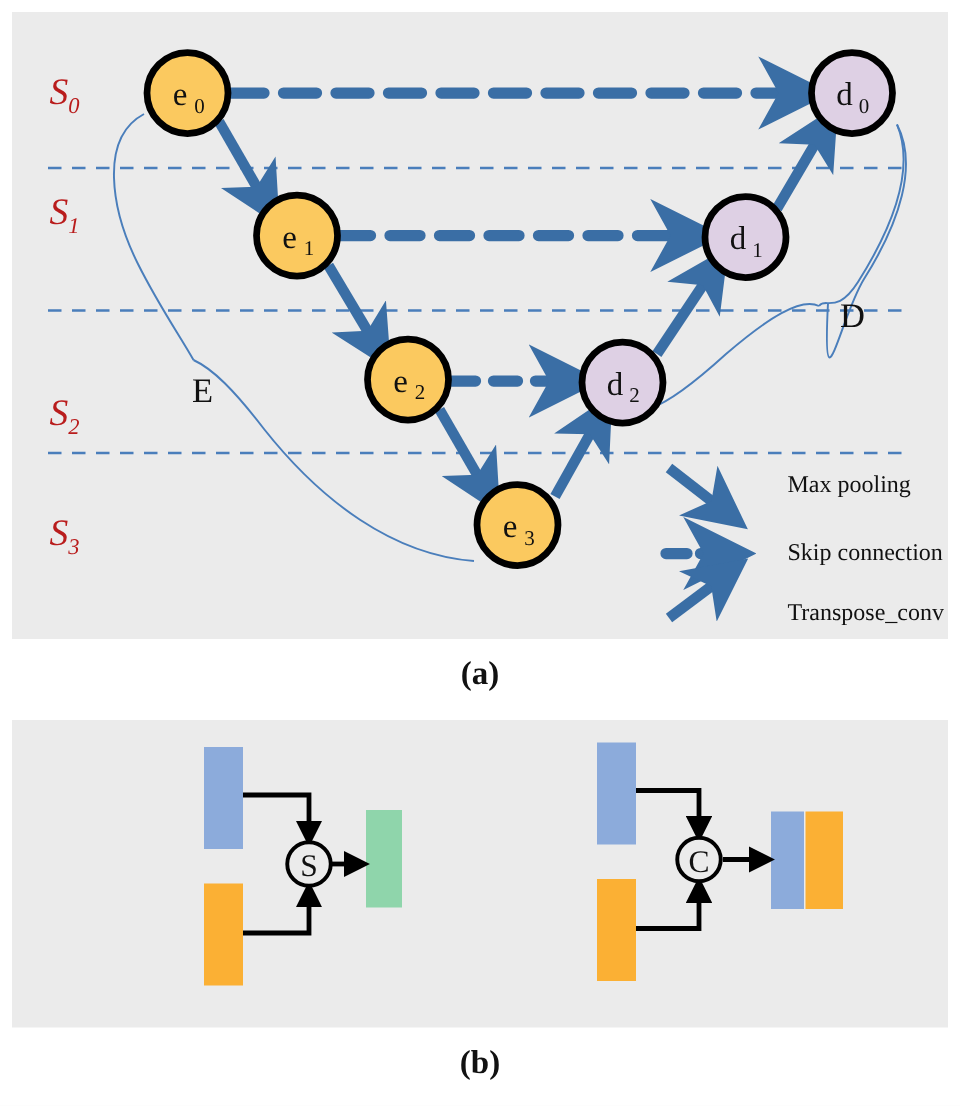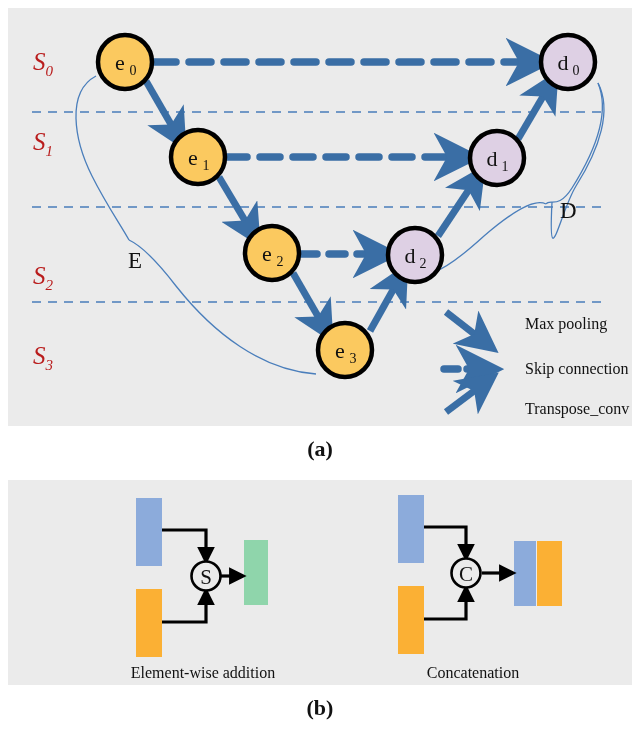--- a/index.html
+++ b/index.html
@@ -184,19 +184,17 @@
     <span>S</span><sub>3</sub>
   </div>
 
   <div class="brace-label" style="left:128px;top:248px;">E</div>
   <div class="brace-label" style="left:560px;top:198px;">D</div>
 
   <div class="legend-text" style="left:497px;top:315px;">Max pooling</div>
   <div class="legend-text" style="left:497px;top:360px;text-align:right;">Skip connection</div>
   <div class="legend-text" style="left:497px;top:400px;">Transpose_conv</div>
 
-  <div class="op-caption" style="left:70px;top:664px;width:266px;">Element-wise addition</div>
-  <div class="op-caption" style="left:340px;top:664px;width:266px;">Concatenation</div>
 
   <div class="panel-caption" id="caption-a">(a)</div>
   <div class="panel-caption" id="caption-b">(b)</div>
 
 </div>
 
 </body></html>

